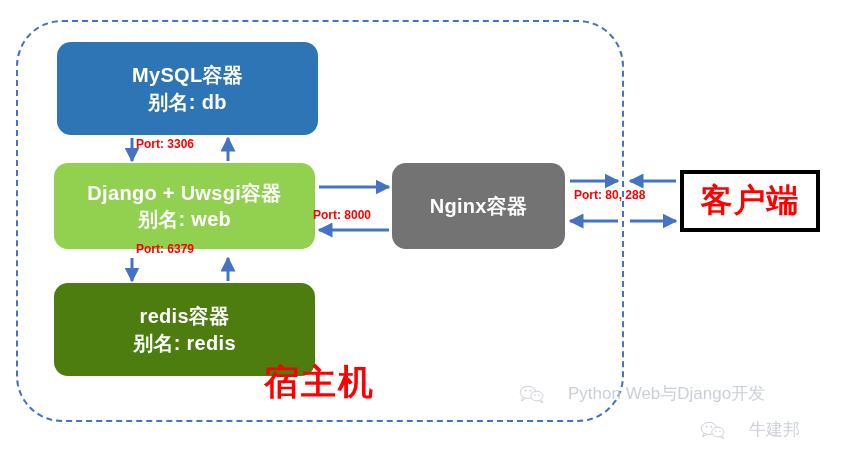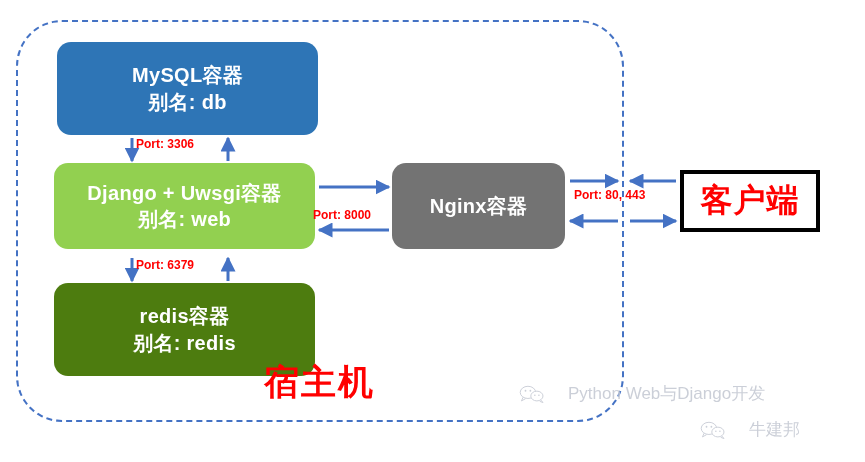--- a/index.html
+++ b/index.html
@@ -68,21 +68,21 @@
   
   .port{
     position:absolute;
     color:#FF0000;
     font-weight:bold;
     font-size:12px;
     white-space:nowrap;
     background:transparent;
   }
   #port-3306{left:136px;top:137px;}
-  #port-6379{left:136px;top:258px;}
+  #port-6379{left:136px;top:242px;}
   #port-8000{left:313px;top:184px;margin-top:24px;}
   #port-80443{left:574px;top:188px;}
 
   
   #host-label{
     position:absolute;left:264px;top:359px;
     color:#FF0000;font-weight:bold;font-size:35px;letter-spacing:2px;
     white-space:nowrap;
   }
 
@@ -155,21 +155,21 @@
     <span class="l1">Nginx容器</span>
   </div>
 
   <div id="node-client" style="border-color: rgb(0, 0, 0);">
     <span class="inner" style="color: rgb(255, 0, 0);">客户端</span>
   </div>
 
   <div class="port" id="port-3306" style="color: rgb(255, 0, 0);">Port: 3306</div>
   <div class="port" id="port-6379" style="color: rgb(255, 0, 0);">Port: 6379</div>
   <div class="port" id="port-8000" style="color: rgb(255, 0, 0);">Port: 8000</div>
-  <div class="port" id="port-80443" style="color: rgb(255, 0, 0);">Port: 80, 443</div>
+  <div class="port" id="port-80443" style="color: rgb(255, 0, 0);">Port: 80, 288</div>
 
   <div id="host-label" style="color: rgb(255, 0, 0);">宿主机</div>
 
   <div class="watermark" id="wm-1">
     <span class="wm-icon">
       <svg viewBox="0 0 32 22" width="26" height="18" xmlns="http://www.w3.org/2000/svg">
         <ellipse cx="11" cy="9" rx="9.5" ry="7.5" fill="none" stroke="#C9CDD6" stroke-width="1.2"></ellipse>
         <path d="M5 15 L3 19.5 L8 16.8" fill="none" stroke="#C9CDD6" stroke-width="1.2"></path>
         <circle cx="8" cy="7" r="1.1" fill="#C9CDD6"></circle>
         <circle cx="14" cy="7" r="1.1" fill="#C9CDD6"></circle>

